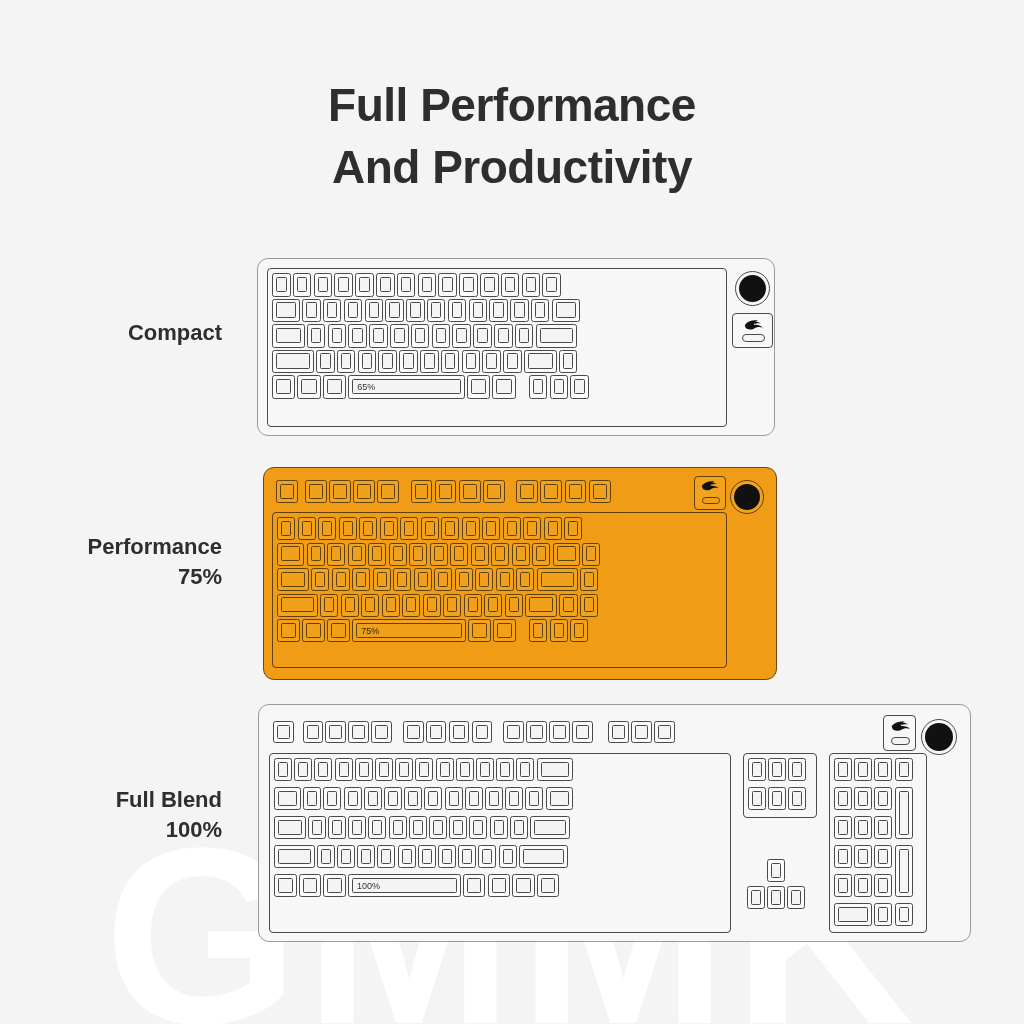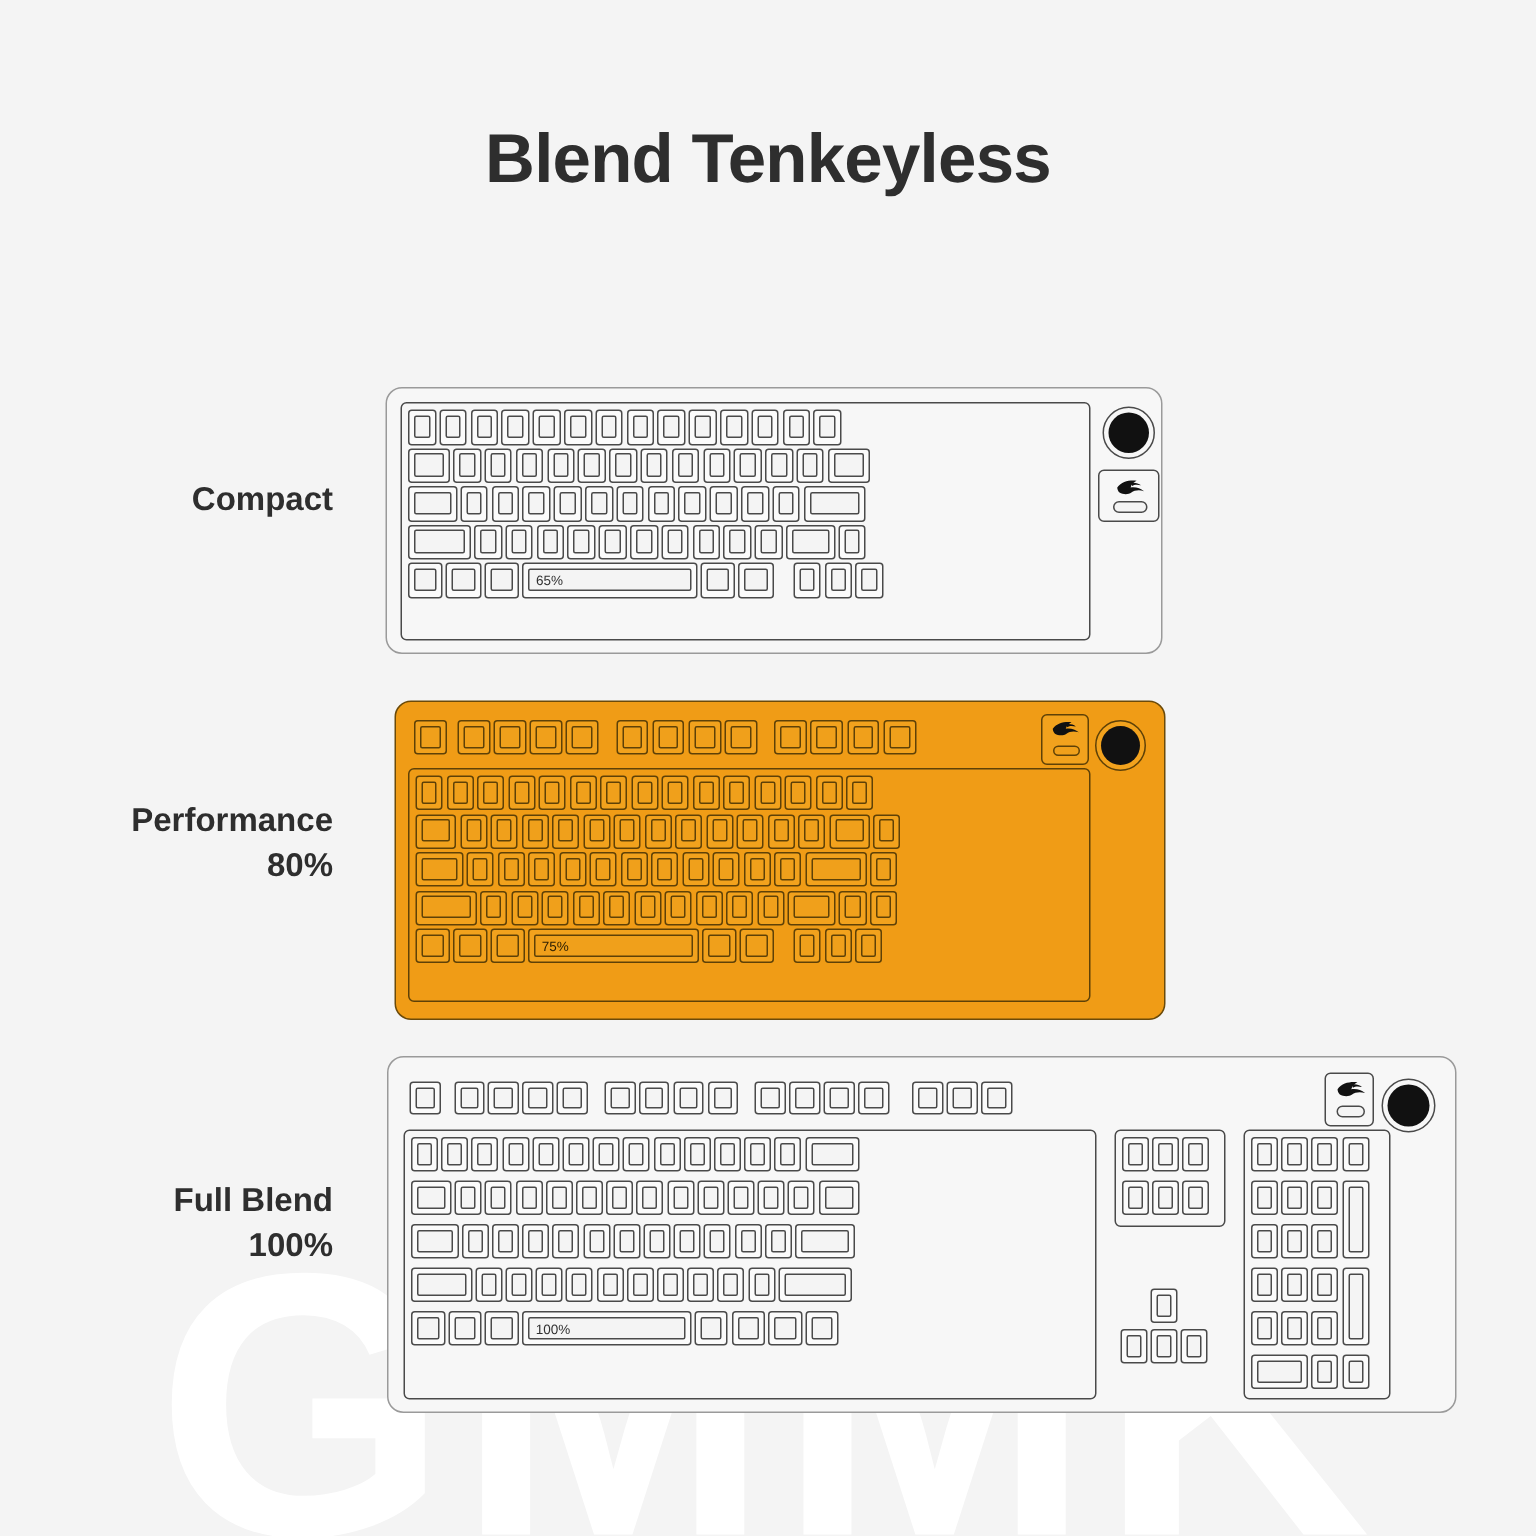--- a/index.html
+++ b/index.html
@@ -134,21 +134,22 @@
   .badge .logo svg { display: block; width: 100%; height: 100%; }
 </style>
 </head>
 <body>
 
 <div id="stage">
 
   <div class="watermark">GMMK</div>
 
   <div class="heading">
-    <span>Blend Tenkeyless</span>
+    <span>Full Performance</span>
+    <span class="l2">And Productivity</span>
   </div>
 
   <div class="kbrow">
     <div class="kb-label" style="left:42px; top:318px;">
       <span>Compact</span>
     </div>
     <div class="kb" id="kb-compact" style="left:257px; top:258px; width:518px; height:178px;">
         <div class="plate" style="left: 9px; top: 9px; width: 460px; height: 159px;">
           <div class="key" style="left: 4px; top: 4px; width: 18.6px; height: 23.5px;"></div>
           <div class="key" style="left: 24.8px; top: 4px; width: 18.6px; height: 23.5px;"></div>
@@ -225,21 +226,21 @@
             </svg>
           </div>
           <div class="pill" style="left: 9.02px; bottom: 4.9px; width: 22.96px; height: 7.7px;"></div>
         </div>
       </div>
   </div>
 
   <div class="kbrow">
     <div class="kb-label" style="left:42px; top:532px;">
       <span>Performance</span>
-      <span class="pct">80%</span>
+      <span class="pct">75%</span>
     </div>
     <div class="kb accent" id="kb-tkl" style="left:263px; top:467px; width:514px; height:213px;">
         <div class="plate" style="left: 8px; top: 8px; width: 499px; height: 32px; border: none;">
           <div class="key" style="left: 4px; top: 4px; width: 21.84px; height: 23px;"></div>
           <div class="key" style="left: 32.74px; top: 4px; width: 21.84px; height: 23px;"></div>
           <div class="key" style="left: 56.88px; top: 4px; width: 21.84px; height: 23px;"></div>
           <div class="key" style="left: 81.02px; top: 4px; width: 21.84px; height: 23px;"></div>
           <div class="key" style="left: 105.16px; top: 4px; width: 21.84px; height: 23px;"></div>
           <div class="key" style="left: 138.5px; top: 4px; width: 21.84px; height: 23px;"></div>
           <div class="key" style="left: 162.64px; top: 4px; width: 21.84px; height: 23px;"></div>

